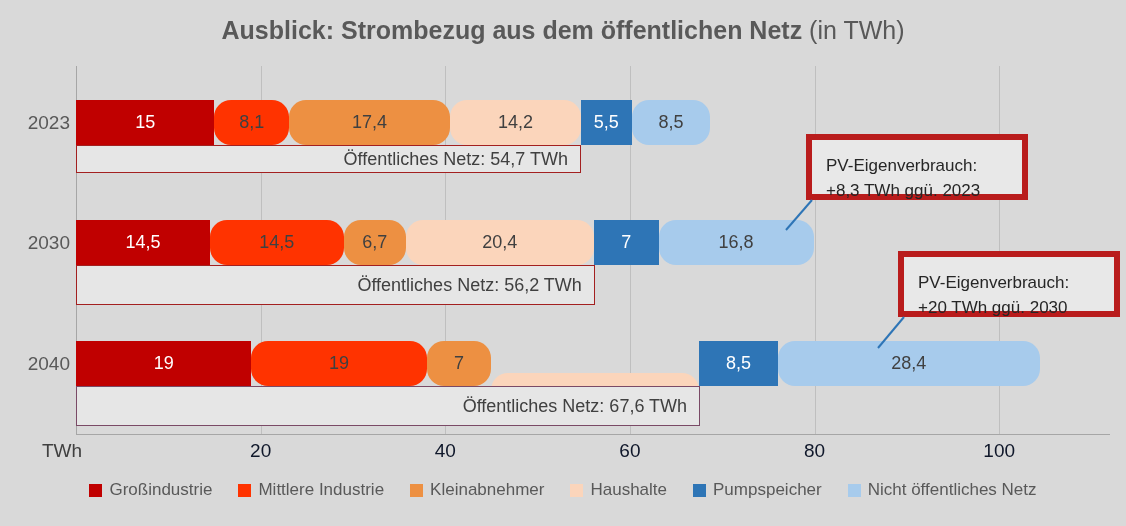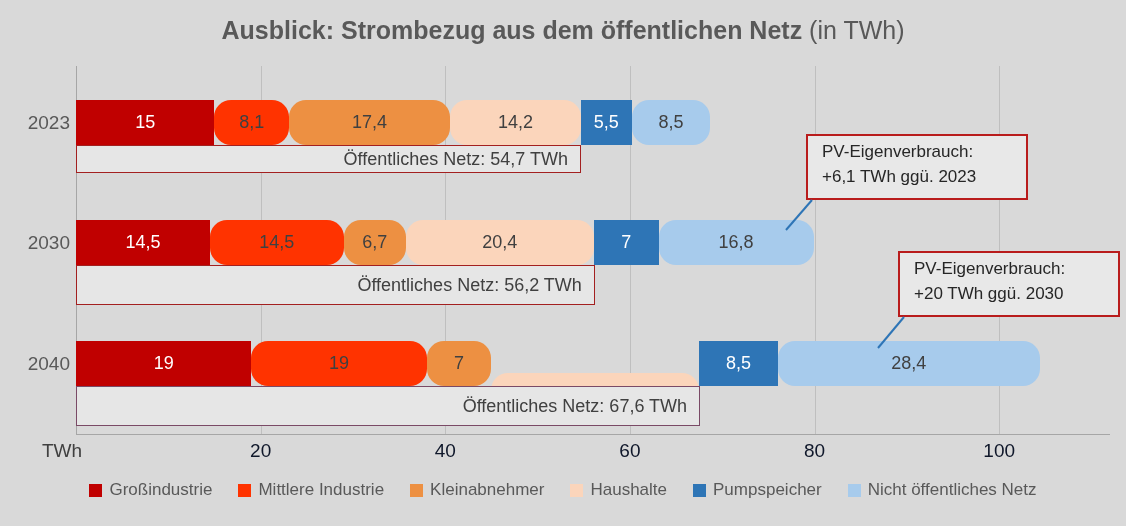--- a/index.html
+++ b/index.html
@@ -99,22 +99,22 @@
     font-size: 18px;
     color: #404040;
     white-space: nowrap;
   }
   .netz-box.purple { border-color: #7a4a66; }
 
   
   .callout {
     position: absolute;
     background: #e8e8e8;
-    border: 2px solid #b91c1c;
-    padding: 4px 14px;
+    border: 6px solid #b91c1c;
+    padding: 14px 14px;
     font-size: 17px;
     color: #262626;
     line-height: 1.45;
     white-space: nowrap;
   }
   .callout-leader { position: absolute; overflow: visible; }
 
   
   .tick-label {
     position: absolute;
@@ -202,21 +202,21 @@
     <div class="cat-label" style="top: 353px;">2040</div>
   </div>
 <div id="netz-boxes">
     <div class="netz-box" style="left: 76px; top: 145px; width: 504.998px; height: 28px;">Öffentliches Netz: 54,7 TWh</div>
     <div class="netz-box" style="left: 76px; top: 265px; width: 518.846px; height: 40px;">Öffentliches Netz: 56,2 TWh</div>
     <div class="netz-box purple" style="left: 76px; top: 386px; width: 624.093px; height: 40px;">Öffentliches Netz: 67,6 TWh</div>
   </div>
 <div id="callouts-layer">
     <div class="callout" style="left: 806px; top: 134px; width: 222px; height: 66px;">
       <div>PV-Eigenverbrauch:</div>
-      <div>+6,1 TWh ggü. 2023</div>
+      <div>+8,3 TWh ggü. 2023</div>
     </div>
     <svg class="callout-leader" width="30" height="34" style="left: 784px; top: 198px;">
       <line x1="28" y1="2" x2="2" y2="32" stroke="#2e75b6" stroke-width="2"></line>
     </svg>
     <div class="callout" style="left: 898px; top: 251px; width: 222px; height: 66px;">
       <div>PV-Eigenverbrauch:</div>
       <div>+20 TWh ggü. 2030</div>
     </div>
     <svg class="callout-leader" width="30" height="35" style="left: 876px; top: 315px;">
       <line x1="28" y1="2" x2="2" y2="33" stroke="#2e75b6" stroke-width="2"></line>

